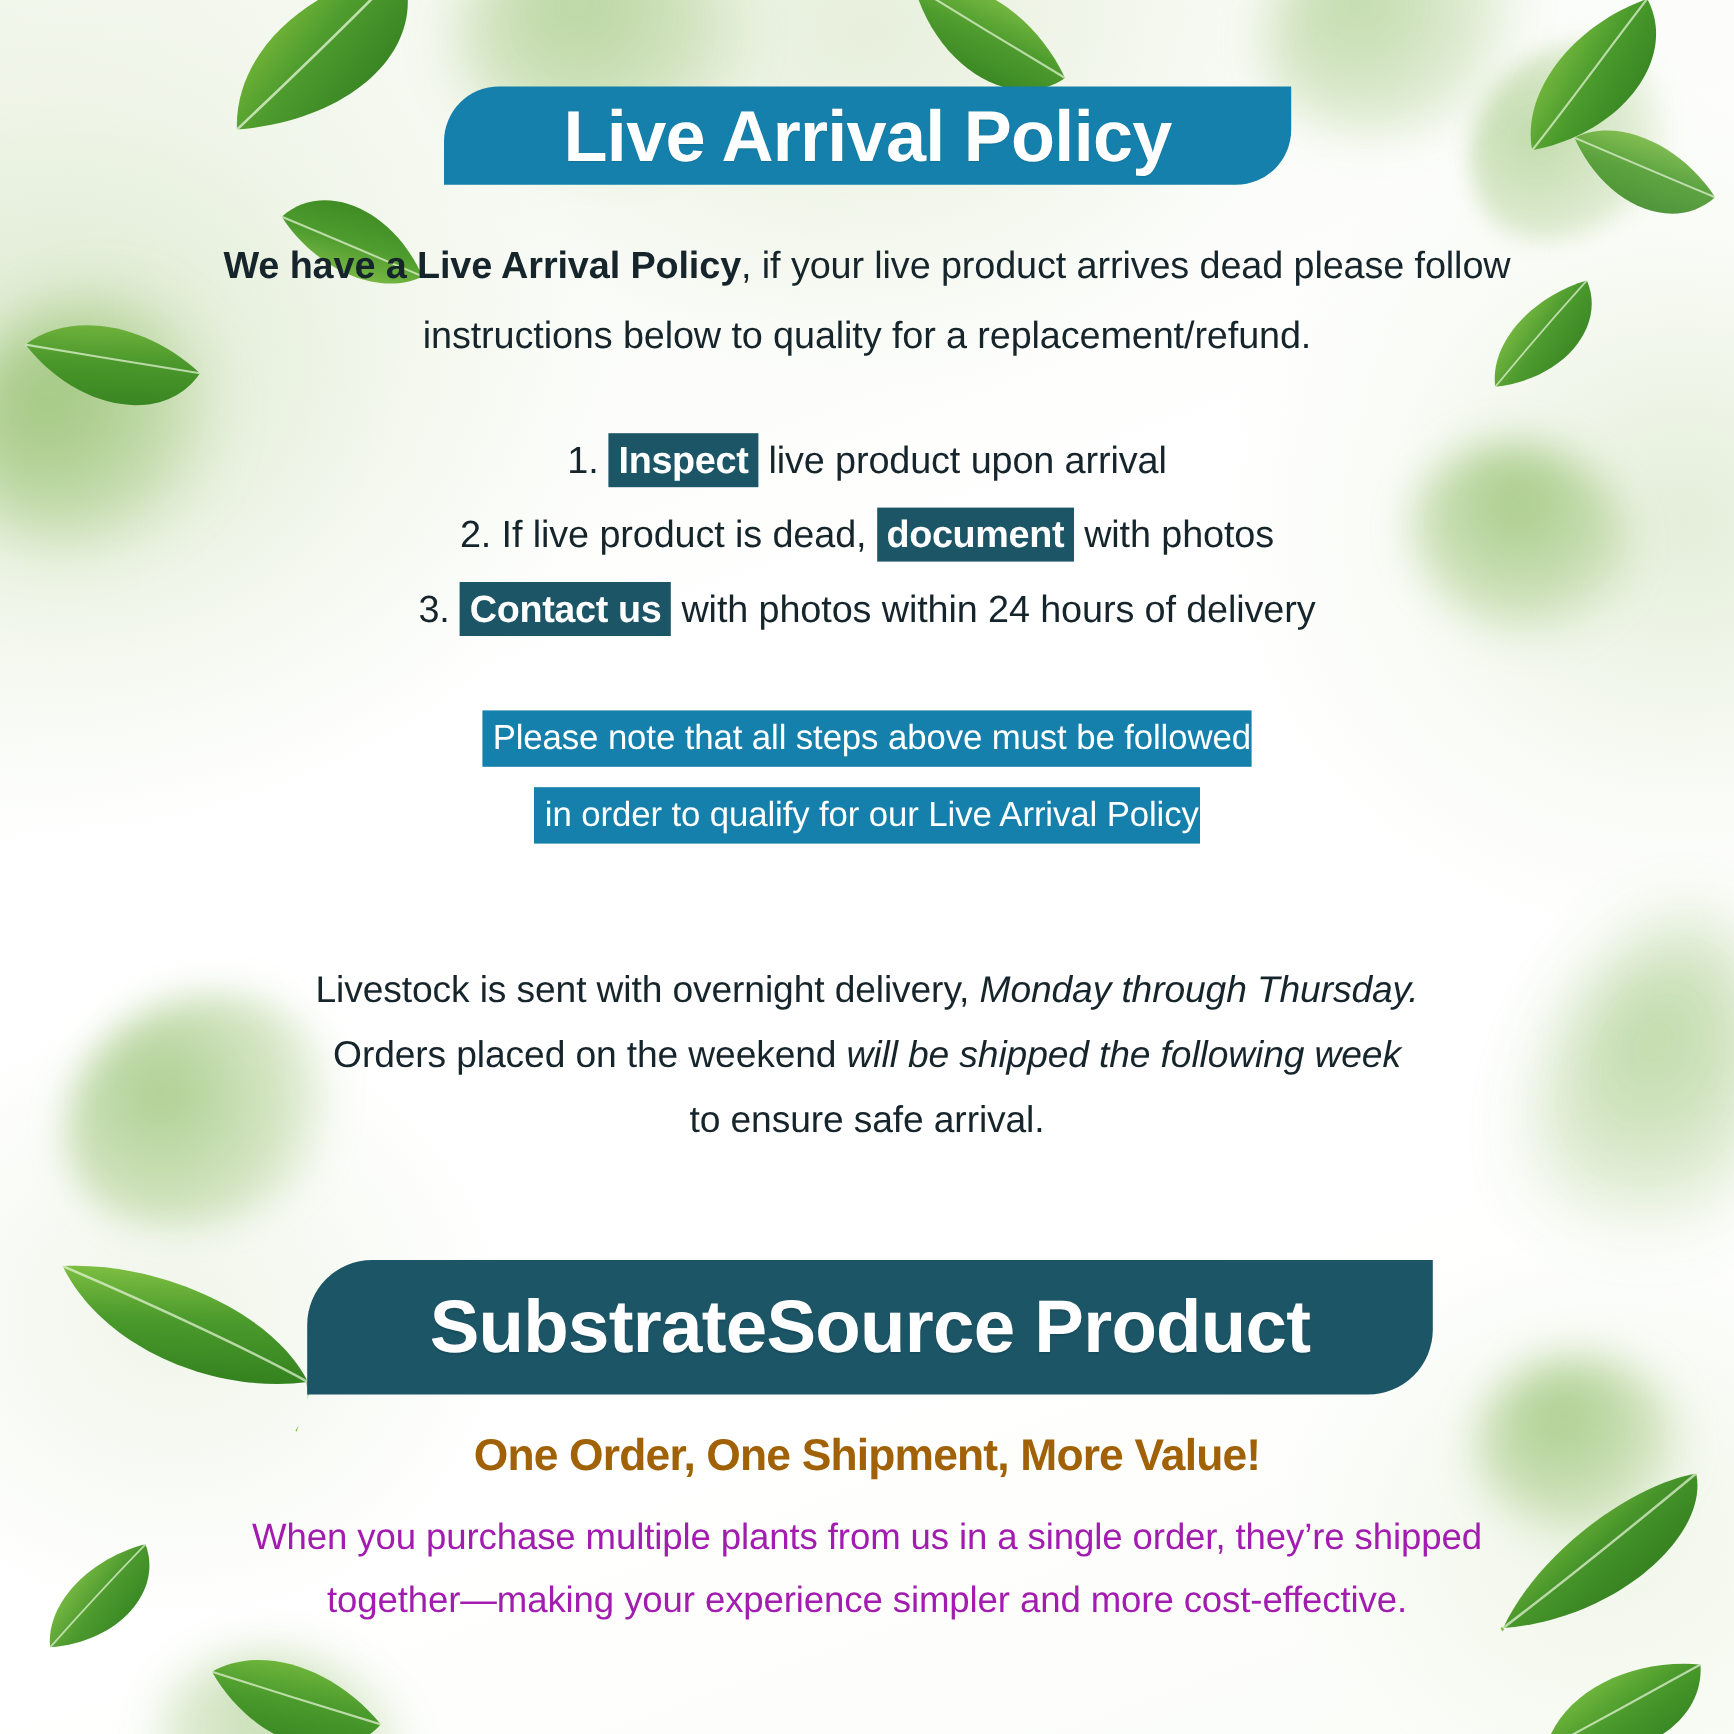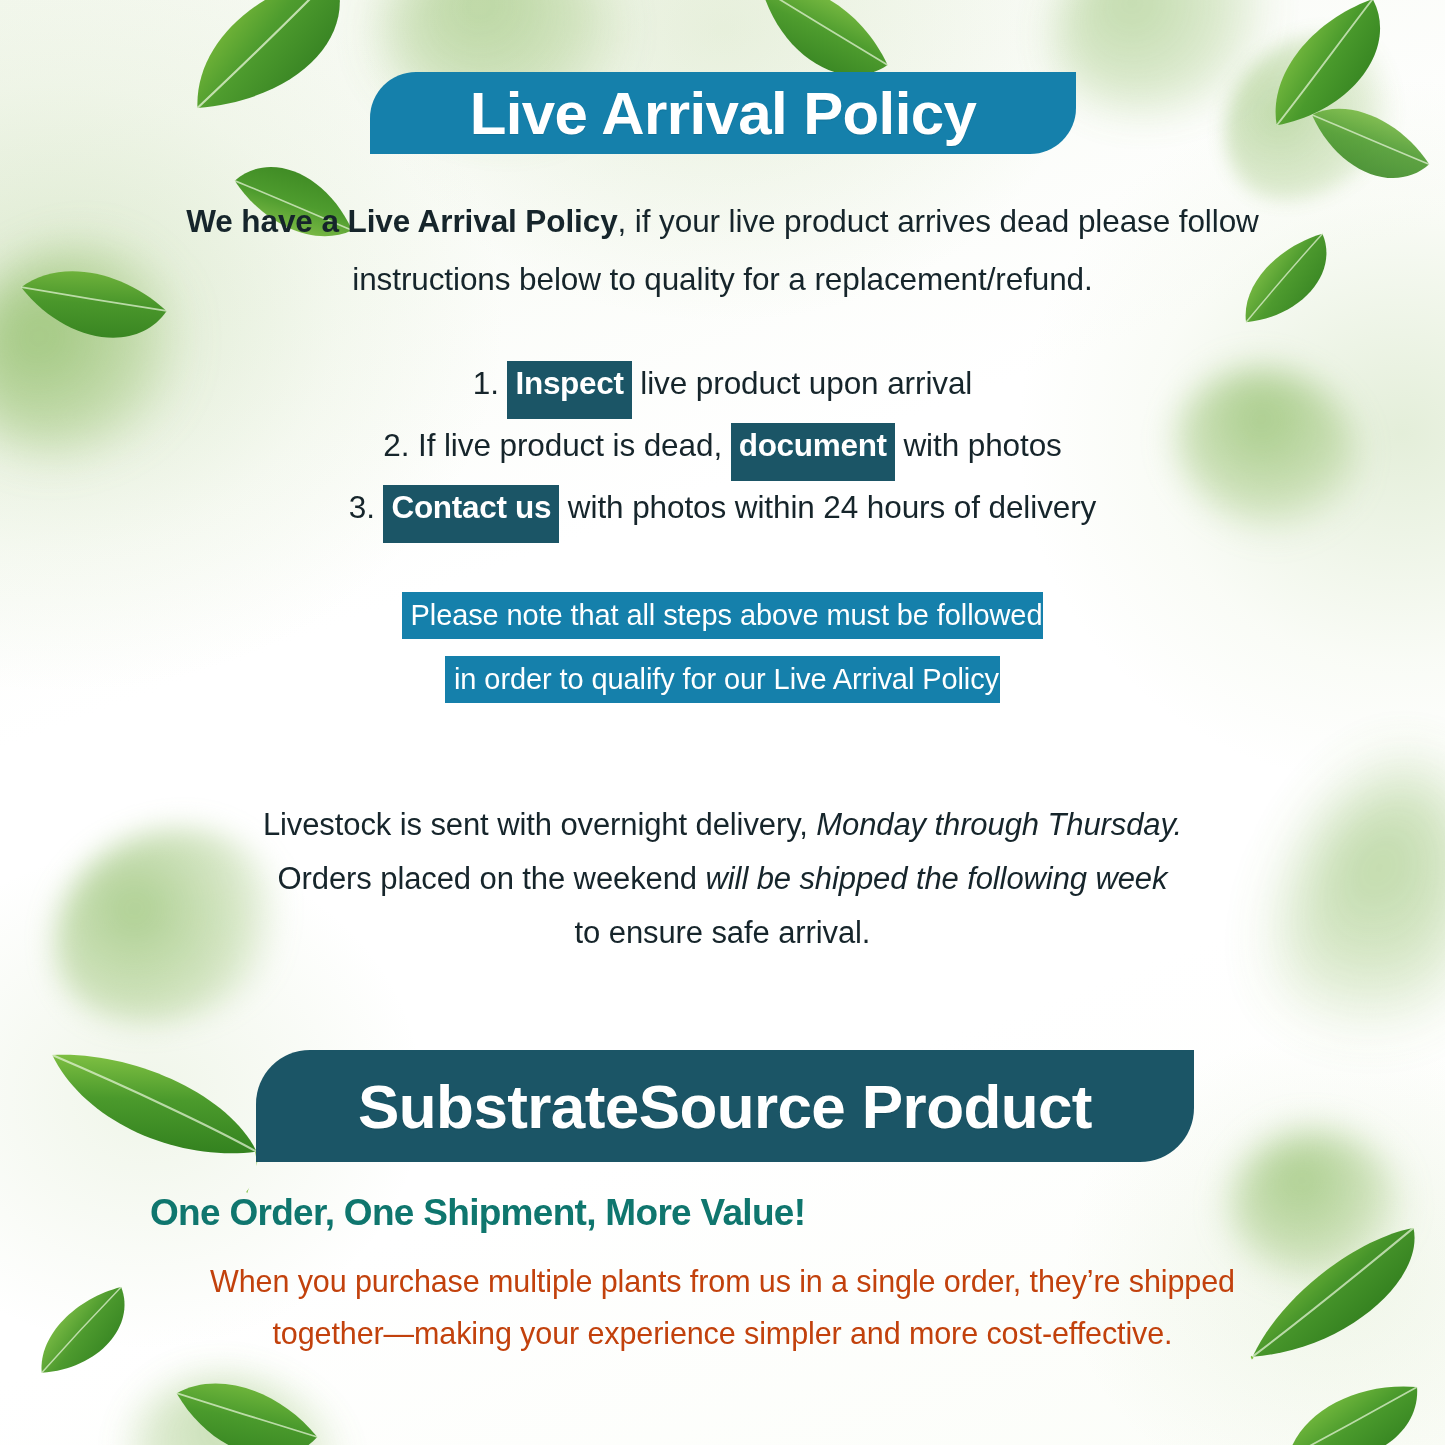--- a/index.html
+++ b/index.html
@@ -103,21 +103,21 @@
     color: #16252b;
     font-size: 31.5px;
     line-height: 62px;
     letter-spacing: -0.1px;
   }
   .step { white-space: nowrap; }
   .hl-dark {
     background: #1b5566;
     color: #ffffff;
     font-weight: 700;
-    padding: 4px 8px 18px 8px;
+    padding: 4px 8px 5px 8px;
     letter-spacing: -0.3px;
   }
 
   .note {
     position: absolute;
     left: 120px;
     top: 583px;
     width: 1205px;
     text-align: center;
     font-size: 29px;
@@ -142,33 +142,33 @@
     line-height: 54px;
     letter-spacing: -0.1px;
   }
   .ship i { }
 
   .subhead {
     position: absolute;
     left: 150px;
     top: 1192px;
     width: 1145px;
-    text-align: left;
-    color: #0f766e;
+    text-align: center;
+    color: #a16207;
     font-size: 37px;
     font-weight: 700;
     letter-spacing: -0.7px;
   }
   .blurb {
     position: absolute;
     left: 140px;
     top: 1255px;
     width: 1165px;
     text-align: center;
-    color: #c2410c;
+    color: #a21caf;
     font-size: 30.5px;
     line-height: 52px;
     letter-spacing: -0.1px;
   }
 </style>
 </head>
 <body>
 
 <div id="canvas">
 

